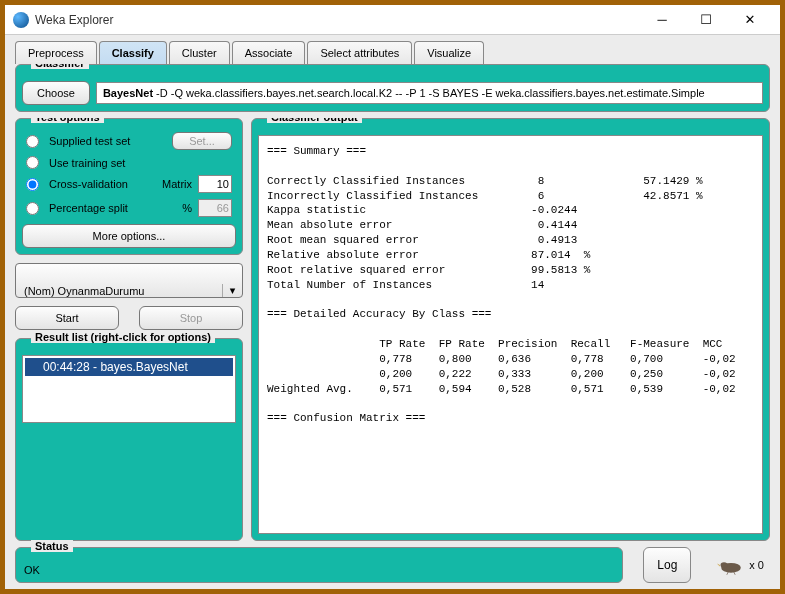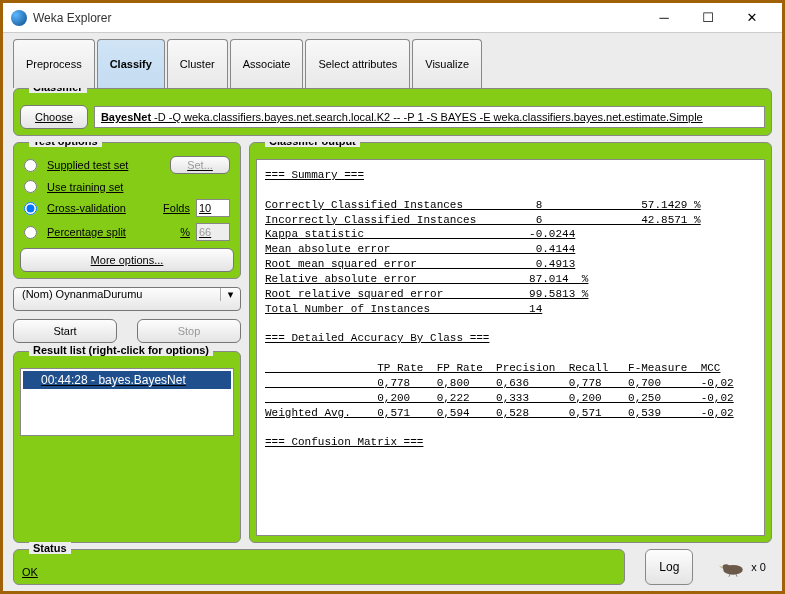--- a/index.html
+++ b/index.html
@@ -1,42 +1,42 @@
 <!DOCTYPE html>
 <html><head>
 <meta charset="utf-8">
 <style>
   * { box-sizing: border-box; font-family: Arial, sans-serif; }
   body { margin: 0; background: #d4d0c8; font-size: 11px; }
-  .window { width: 785px; height: 594px; background: #ececec; border: 3px solid #a16207; display: flex; flex-direction: column; }
+  .window { width: 785px; height: 594px; background: #ececec; border: 5px solid #a16207; display: flex; flex-direction: column; }
   .titlebar { height: 30px; background: #fff; display: flex; align-items: center; padding: 0 8px; border-bottom: 1px solid #ccc; }
   .titlebar .icon { width: 16px; height: 16px; border-radius: 50%; background: radial-gradient(circle at 30% 30%, #5cb8ff, #0a4c8a); margin-right: 6px; }
   .titlebar .title { font-size: 12px; flex: 1; color: #333; }
   .winbtns { display: flex; gap: 0; }
   .winbtn { width: 44px; height: 28px; display: flex; align-items: center; justify-content: center; font-size: 13px; cursor: default; }
   .tabs { display: flex; padding: 6px 10px 0 10px; background: #ececec; }
-  .tab { padding: 18px 12px; border: 1px solid #888; border-bottom: none; background: linear-gradient(#f8f8f8,#e8e8e8); margin-right: 2px; border-radius: 4px 4px 0 0; font-size: 11px; cursor: default; }
+  .tab { padding: 5px 12px; border: 1px solid #888; border-bottom: none; background: linear-gradient(#f8f8f8,#e8e8e8); margin-right: 2px; border-radius: 4px 4px 0 0; font-size: 11px; cursor: default; }
   .tab.active { background: linear-gradient(#d0e4f5,#c4dcf2); font-weight: bold; }
   .content { flex: 1; padding: 0 10px 6px 10px; display: flex; flex-direction: column; gap: 6px; overflow: hidden; }
-  .panel { border: 1px solid #888; border-radius: 6px; background: #84cc16; padding: 6px; position: relative; text-decoration: underline; }
+  .panel { border: 1px solid #888; border-radius: 6px; background: #14b8a6; padding: 6px; position: relative; }
   .panel-title { position: absolute; top: -8px; left: 15px; background: #ececec; padding: 0 4px; font-size: 11px; font-weight: bold; }
   .classifier-row { display: flex; gap: 6px; align-items: center; margin-top: 6px; }
   .btn { border: 1px solid #777; background: linear-gradient(#fdfdfd,#e4e4e4); border-radius: 6px; padding: 5px 14px; font-size: 11px; cursor: default; min-width: 60px; text-align: center; }
   .btn:disabled, .btn.disabled { color: #999; }
   .input-line { flex: 1; border: 1px solid #888; background: #fff; padding: 4px 6px; font-size: 11px; font-family: Arial, sans-serif; white-space: nowrap; overflow: hidden; }
   .main-row { flex: 1; display: flex; gap: 8px; overflow: hidden; }
   .left-col { width: 228px; display: flex; flex-direction: column; gap: 8px; }
   .right-col { flex: 1; display: flex; flex-direction: column; overflow: hidden; }
   .radio-row { display: flex; align-items: center; gap: 6px; padding: 3px 4px; font-size: 11px; }
   .radio-row label { flex: 1; }
-  .radio-row .mini { width: 34px; padding: 2px; text-align: left; border: 1px solid #888; background: #fff; font-size: 11px; }
+  .radio-row .mini { width: 34px; padding: 2px; text-align: right; border: 1px solid #888; background: #fff; font-size: 11px; }
   .radio-row .mini.disabled { background: #eee; color: #999; }
   .radio-row .minibtn { padding: 2px 8px; font-size: 11px; }
   .more-btn { width: 100%; margin-top: 4px; }
-  .combo { display: flex; border: 1px solid #777; border-radius: 4px; background: linear-gradient(#fdfdfd,#e6e6e6); height: 24px; align-items: flex-start; }
+  .combo { display: flex; border: 1px solid #777; border-radius: 4px; background: linear-gradient(#fdfdfd,#e6e6e6); height: 35px; align-items: flex-end; }
   .combo span { flex: 1; padding: 0 8px; font-size: 11px; }
   .combo .chev { width: 20px; text-align: center; border-left: 1px solid #aaa; }
   .btn-row { display: flex; gap: 20px; }
   .btn-row .btn { flex: 1; }
   .result-panel { flex: 1; }
   .result-list { border: 1px solid #888; background: #fff; height: 68px; margin-top: 6px; padding: 2px; }
   .result-item { background: #1f4f8c; color: #fff; padding: 2px 18px; font-size: 12px; }
   .output-panel { flex: 1; display: flex; flex-direction: column; }
   .output-text { flex: 1; border: 1px solid #888; background: #fff; font-family: "Courier New", monospace; font-size: 11px; padding: 8px; white-space: pre; overflow: auto; margin-top: 6px; line-height: 1.35; }
   .status-row { display: flex; gap: 20px; align-items: stretch; }
@@ -89,21 +89,21 @@
             <label>Supplied test set</label>
             <div class="btn minibtn disabled">Set...</div>
           </div>
           <div class="radio-row">
             <input type="radio" name="topt" style="">
             <label>Use training set</label>
           </div>
           <div class="radio-row">
             <input type="radio" name="topt" checked="" style="">
             <label>Cross-validation</label>
-            <span>Folds</span>
+            <span>Matrix</span>
             <input class="mini" value="10" style="">
           </div>
           <div class="radio-row">
             <input type="radio" name="topt" style="">
             <label>Percentage split</label>
             <span>%</span>
             <input class="mini disabled" disabled="" value="66" style="">
           </div>
           <div class="btn more-btn">More options...</div>
         </div>

